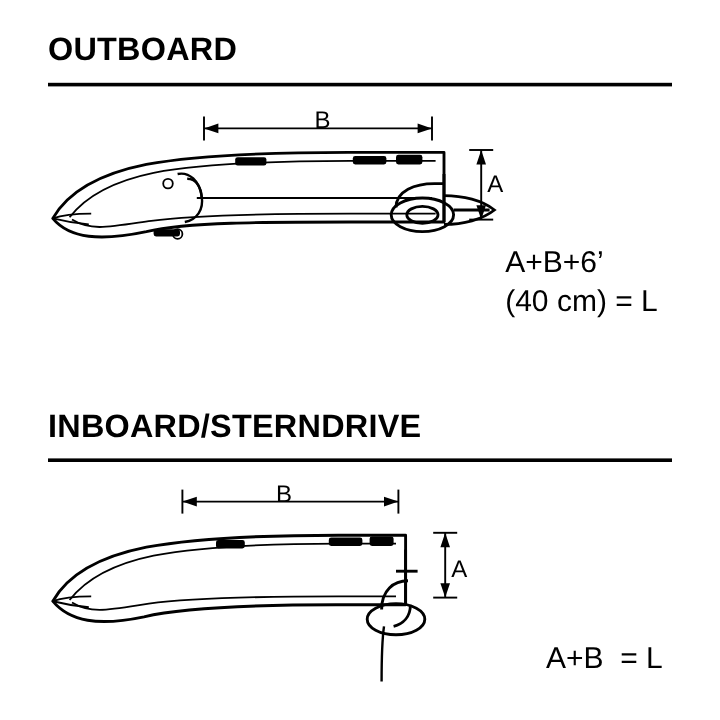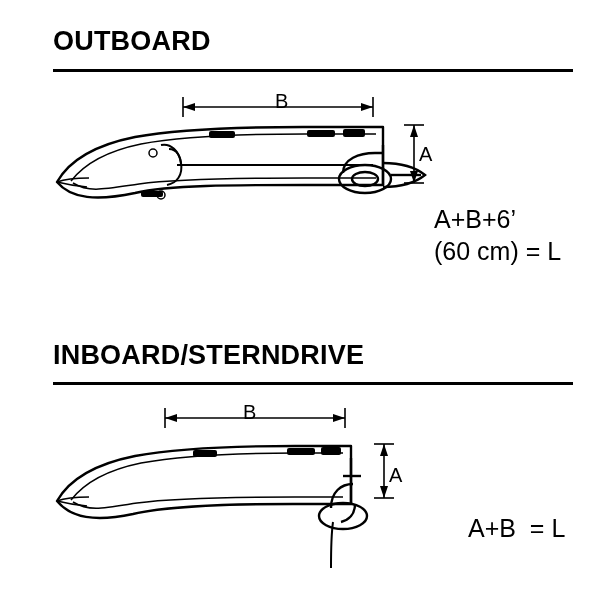--- a/index.html
+++ b/index.html
@@ -11,21 +11,20 @@
     width: 600px;
     height: 600px;
     font-family: "Liberation Sans", sans-serif;
     color: #000000;
     position: relative;
     overflow: hidden;
   }
   .page {
     position: absolute;
     inset: 0;
-    margin-left: 13px;
   }
   .section {
     position: absolute;
     left: 0;
     width: 600px;
   }
   .section-outboard { top: 0; height: 310px; }
   .section-inboard  { top: 318px; height: 282px; }
 
   .section-title {
@@ -138,21 +137,21 @@
           <path d="M348,90 L 378,90"></path>
         </g>
       </svg>
     </div>
 
     <div class="formula" style="left:262px; top:85px; font-size:20px; font-weight:normal;">B</div>
 
     <div class="formula" style="left:406px; top:138px; font-size:20px; font-weight:normal;">A</div>
 
     <div class="formula" style="left:421px; top:203px;">A+B+6’</div>
-    <div class="formula" style="left:421px; top:235px;">(60 cm) = L</div>
+    <div class="formula" style="left:421px; top:235px;">(40 cm) = L</div>
   </div>
 
   <div class="section section-inboard">
 
     <div class="section-title" style="top:24px;">INBOARD/STERNDRIVE</div>
 
     <div class="title-rule" style="top:64px;"></div>
 
     <div class="drawing" style="left:30px; top:78px;">
       <svg width="400" height="190" viewBox="0 0 400 190">
@@ -211,16 +210,16 @@
         <g fill="none" stroke="#000" stroke-width="2">
           <path d="M290,126 C 288,140 288,156 288,172"></path>
         </g>
       </svg>
     </div>
 
     <div class="formula" style="left:230px; top:78px; font-size:20px; font-weight:normal;">B</div>
 
     <div class="formula" style="left:376px; top:141px; font-size:20px; font-weight:normal;">A</div>
 
-    <div class="formula" style="left:455px; top:194px;">A+B  = L</div>
+    <div class="formula" style="left:455px; top:215px;">A+B  = L</div>
   </div>
 
 </div>
 
 </body></html>

